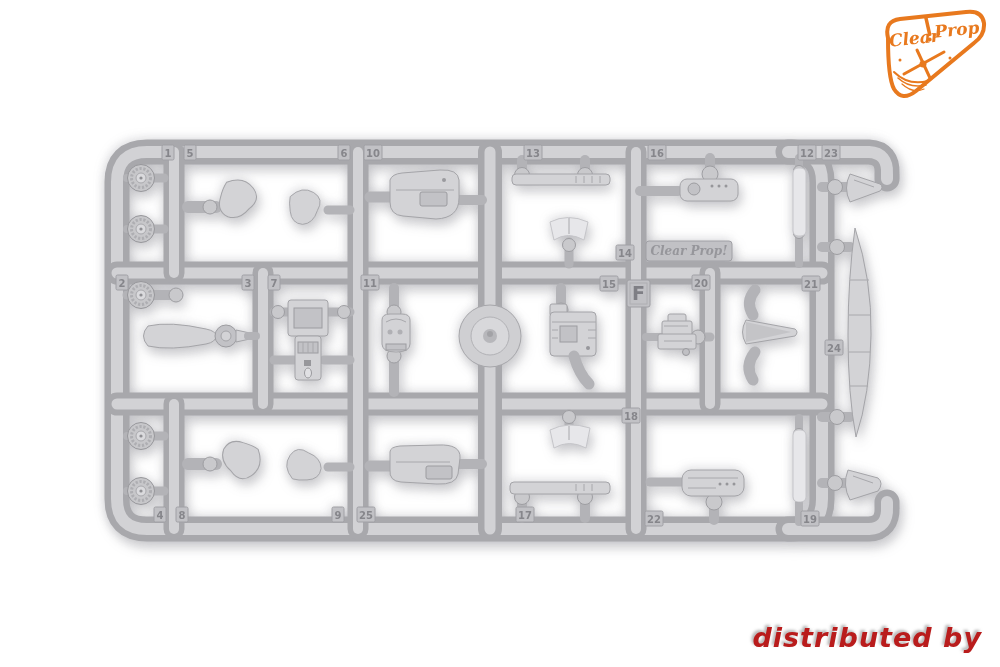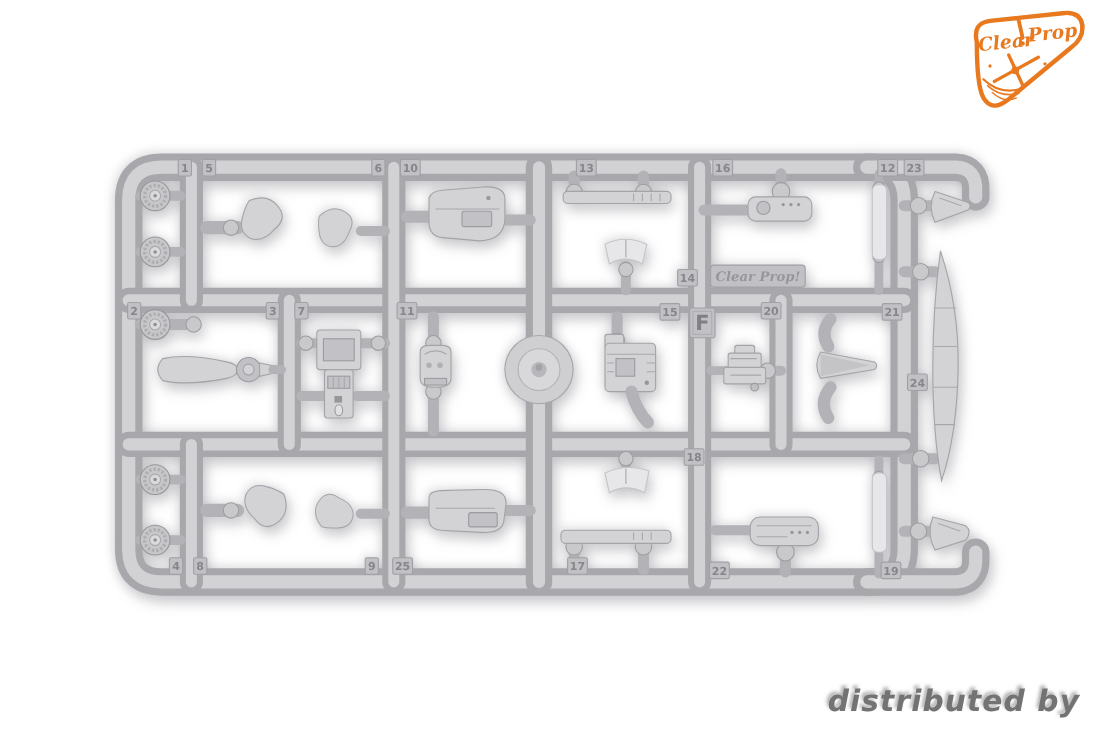--- a/index.html
+++ b/index.html
@@ -17,21 +17,21 @@
   .part-clear{fill:#e7e7ea;stroke:#c5c5c9;stroke-width:1;}
   .pline{stroke:#a8a8ac;stroke-width:1;fill:none;}
   .tag-plate{fill:#c1c1c5;stroke:#a0a0a5;stroke-width:1;}
   .tag-num{font:bold 10px "DejaVu Sans",sans-serif;fill:#86868b;text-anchor:middle;}
   .sprue-letter{font:bold 19px "DejaVu Sans",sans-serif;fill:#7f7f85;text-anchor:middle;}
   .emboss-text{font:italic bold 12px "DejaVu Serif",serif;fill:#96969b;text-anchor:middle;}
   
   .logo{position:absolute;left:864px;top:8px;}
   .logo-text{font:italic bold 17px "DejaVu Serif",serif;}
   
-  .watermark{position:absolute;right:18px;bottom:14px;text-align:right;color:#737373;line-height:1;}
+  .watermark{position:absolute;right:18px;bottom:14px;text-align:right;color:#b91c1c;line-height:1;}
   .wm1{font:italic bold 27px "DejaVu Sans",sans-serif;letter-spacing:1px;
        text-shadow:-2px -2px 3px rgba(120,120,120,.55),1px 1px 1px rgba(255,255,255,.9);}
   .wm2{font:bold 46px "DejaVu Sans",sans-serif;font-style:italic;letter-spacing:2px;margin-top:2px;
        text-shadow:-2px -3px 4px rgba(110,110,110,.6),1px 1px 1px rgba(255,255,255,.9);}
   .wm3{font:italic bold 15px "DejaVu Sans",sans-serif;margin-top:-2px;padding-right:6px;
        text-shadow:-1px -2px 2px rgba(120,120,120,.6),1px 1px 1px rgba(255,255,255,.9);}
 </style>
 </head>
 <body>
 

